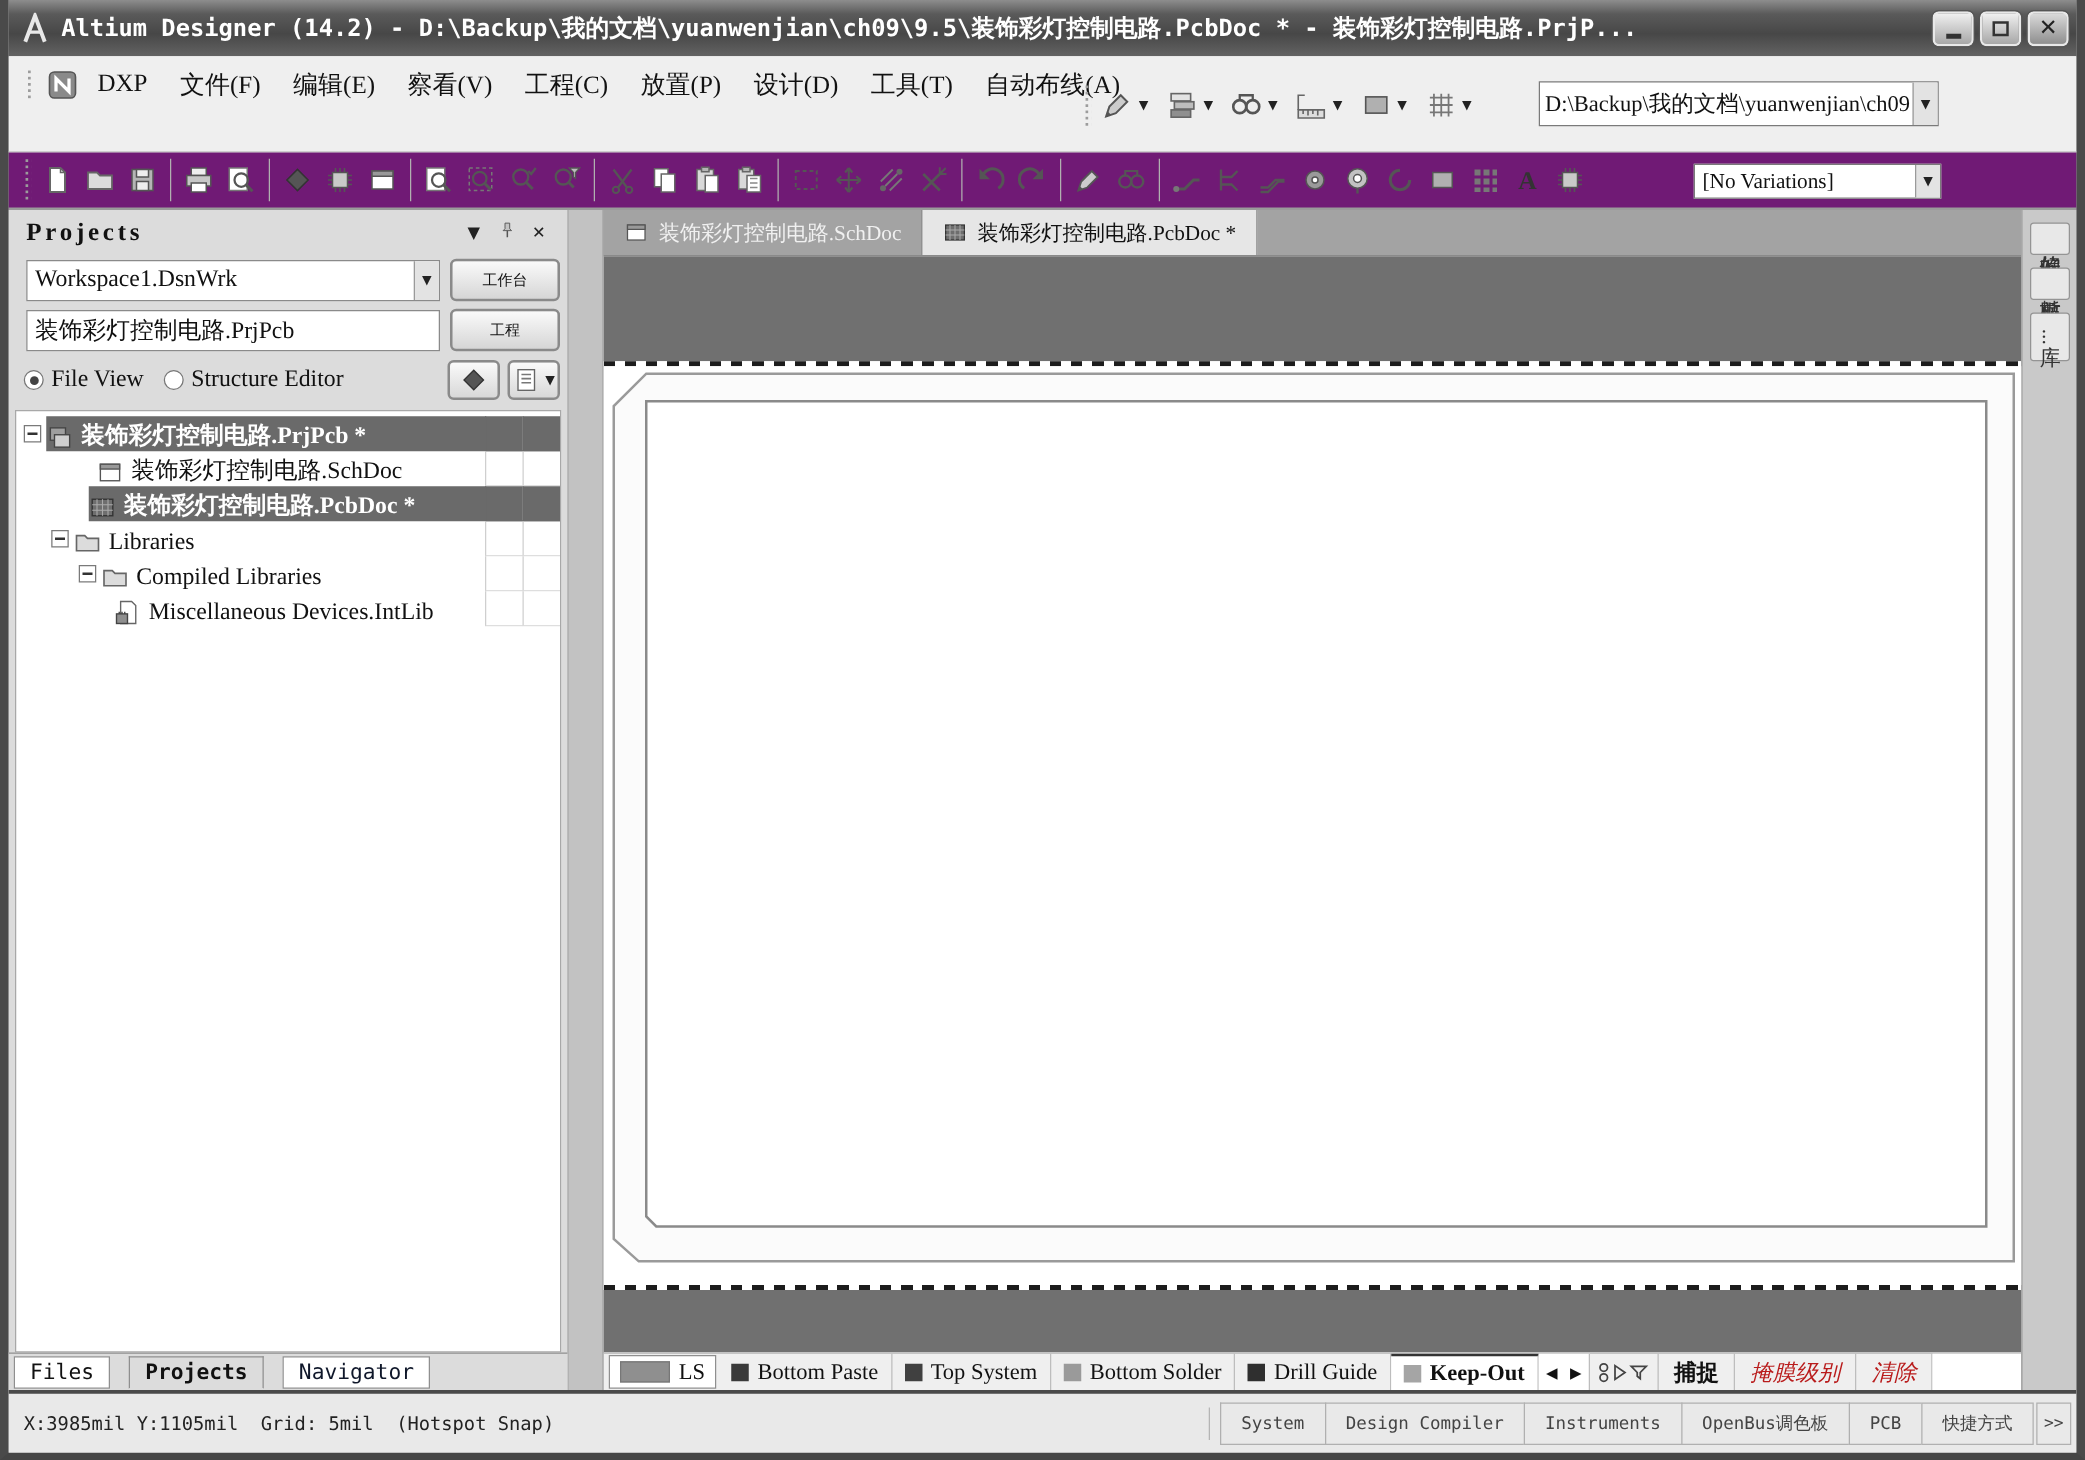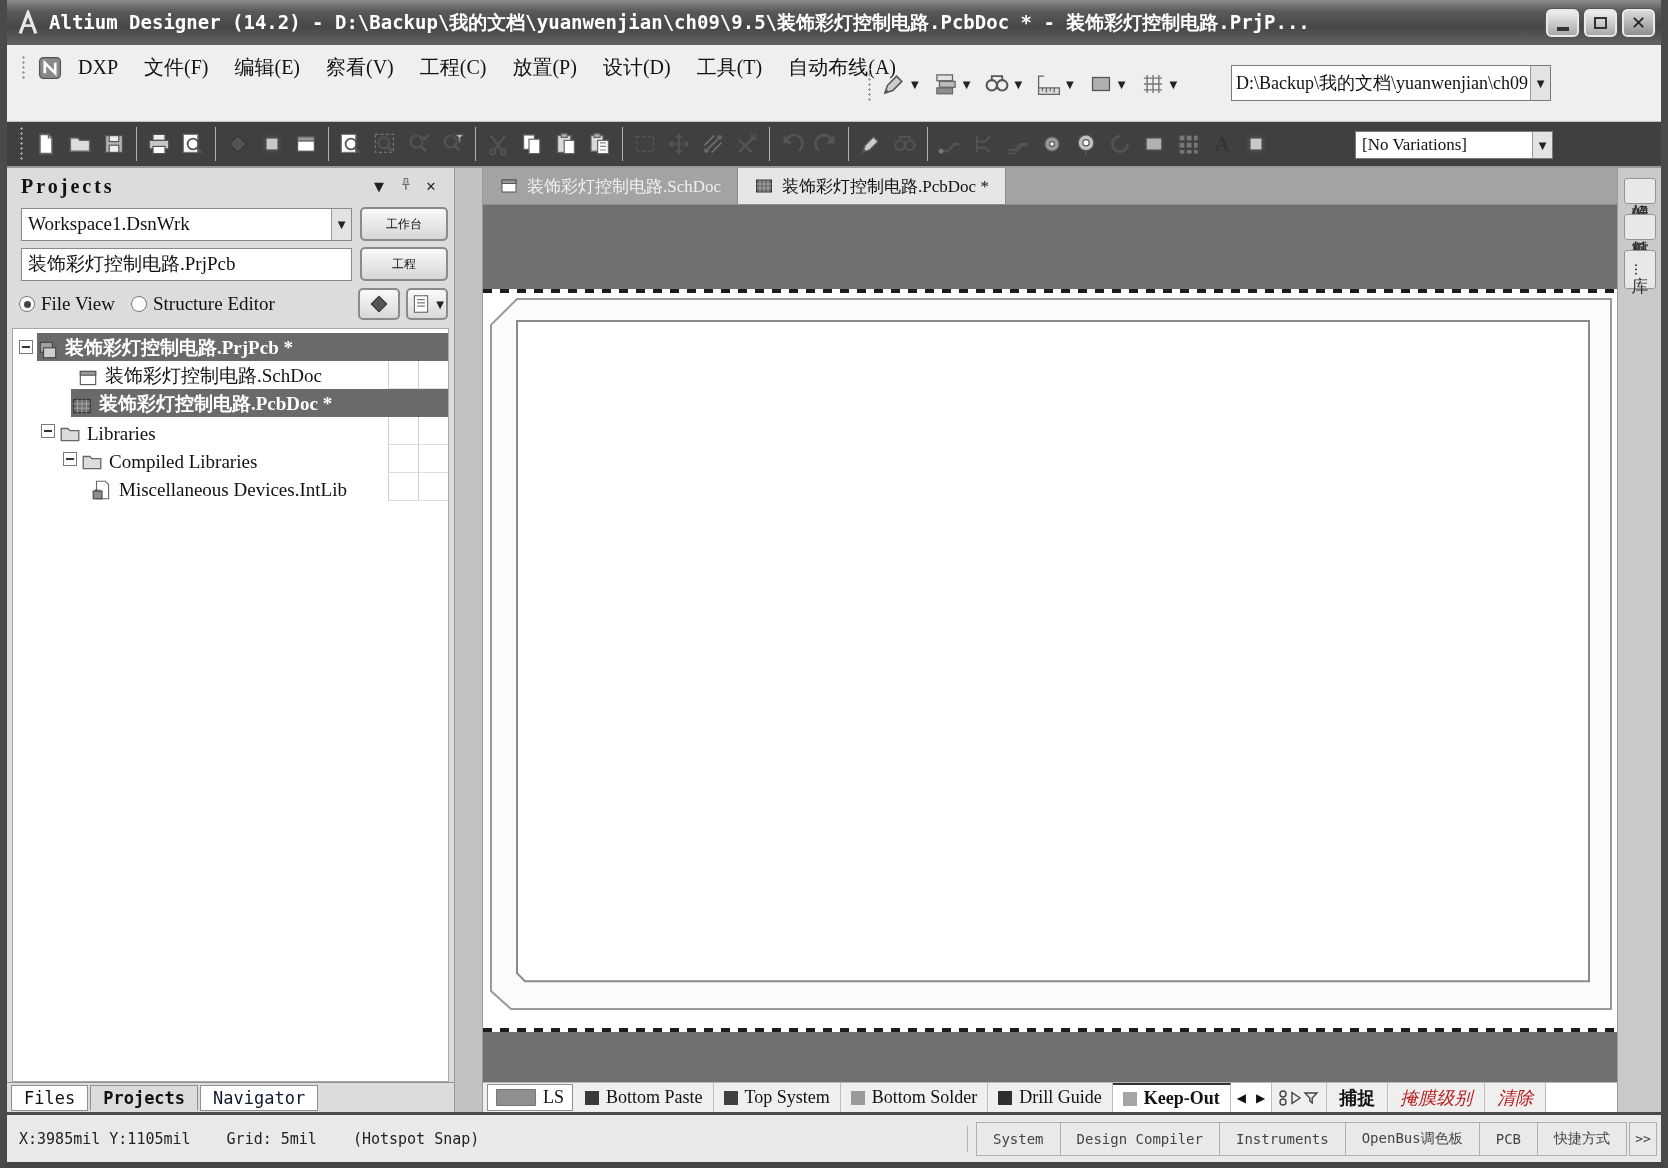--- a/index.html
+++ b/index.html
@@ -37,21 +37,21 @@
   .mt-btn { display:flex; align-items:center; padding:3px 4px; margin-right:6px; }
   .mt-btn svg { width:26px; height:26px; }
   .dda { font-size:10px; color:#222; margin-left:4px; font-family:"DejaVu Sans", sans-serif; }
   .path-combo { position:absolute; left:1224px; top:20px; width:320px; height:36px; background:#fff;
     border:1px solid #7a7a7a; display:flex; align-items:center; }
   .path-text { flex:1; font-size:18px; padding:0 4px; white-space:nowrap; overflow:hidden; }
   .combo-arrow { width:20px; height:100%; display:flex; align-items:center; justify-content:center;
     font-size:10px; color:#222; background:#e3e3e3; border-left:1px solid #9a9a9a; font-family:"DejaVu Sans", sans-serif; }
 
   
-  .maintoolbar { height:46px; flex:0 0 46px; background:#404040; border-bottom:2px solid #9a9a9a;
+  .maintoolbar { height:46px; flex:0 0 46px; background:#701a75; border-bottom:2px solid #9a9a9a;
     display:flex; align-items:center; padding-left:8px; position:relative; }
   .ti { width:34px; height:36px; display:flex; align-items:center; justify-content:center; }
   .ti svg { width:24px; height:24px; }
   .sep { width:1px; height:34px; background:#b0b0b0; margin:0 5px; }
   .variations { position:absolute; left:1348px; top:9px; width:198px; height:28px; background:#fff;
     border:1px solid #7a7a7a; display:flex; align-items:center; }
   .variations .vtext { flex:1; font-size:17px; padding:0 6px; white-space:nowrap; }
 
   
   .workspace { flex:1 1 auto; display:flex; min-height:0; }
@@ -81,21 +81,21 @@
   .trow { display:flex; align-items:center; height:28px; font-size:19px; }
   .sp { flex:0 0 auto; height:100%; }
   .minus { width:14px; height:14px; border:1px solid #7a7a7a; background:#fff; flex:0 0 14px;
     display:flex; align-items:center; justify-content:center; margin-right:4px; }
   .minus::after { content:""; width:8px; height:1.5px; background:#333; }
   .lab { flex:1; display:flex; align-items:flex-end; gap:6px; height:100%; overflow:hidden; white-space:nowrap; }
   .lab svg { width:22px; height:22px; flex:0 0 22px; }
   .cell { width:30px; height:100%; border-left:1px solid #cfcfcf; border-bottom:1px solid #dedede; flex:0 0 30px; }
   .trow.sel .lab, .trow.sel .cell { background:#6a6a6a; border-color:#6a6a6a; }
   .trow.sel .lab { color:#fff; font-weight:bold; }
-  .panel-tabs { height:30px; border-top:1px solid #8f8f8f; background:#dcdcdc; display:flex; align-items:flex-start; padding:2px 0 0 4px; gap:2px; }
+  .panel-tabs { height:30px; border-top:1px solid #8f8f8f; background:#dcdcdc; display:flex; align-items:flex-start; padding:2px 0 0 4px; gap:15px; }
   .ptab { height:26px; padding:0 12px; border:1px solid #8f8f8f; font-size:17px; font-family:"DejaVu Sans Mono", monospace;
     display:flex; align-items:center; background:#fff; }
   .ptab.active { background:#dcdcdc; font-weight:bold; border-bottom-color:#dcdcdc; }
   .ptab.dim { color:#0f172a; }
 
   
   .splitter { width:28px; flex:0 0 28px; background:#c2c2c2; border-right:1px solid #9a9a9a; }
 
   
   .editor { flex:1 1 auto; display:flex; flex-direction:column; min-width:0; }
@@ -131,21 +131,21 @@
   
   .right-strip { width:44px; flex:0 0 44px; background:#c9c9c9; border-left:1px solid #9a9a9a;
     display:flex; flex-direction:column; align-items:center; padding-top:10px; gap:10px; }
   .vtab { writing-mode:vertical-rl; text-orientation:mixed; background:#e8e8e8; border:1px solid #949494;
     border-radius:3px; padding:12px 3px; font-size:17px; color:#333; width:32px; text-align:center; }
 
   
   .statusbar { height:50px; flex:0 0 50px; background:#e9e9e9; border-top:3px solid #4a4a4a;
     display:flex; align-items:center; font-family:"DejaVu Sans Mono", monospace; font-size:15px; color:#222;
     padding:0 4px 0 12px; }
-  .st-left { display:flex; gap:36px; white-space:nowrap; }
+  .st-left { display:flex; gap:18px; white-space:nowrap; }
   .sdiv { width:1px; height:26px; background:#b5b5b5; margin-left:auto; }
   .st-panels { display:flex; align-items:stretch; height:34px; margin-left:8px; }
   .st-pbtn { display:flex; align-items:center; padding:0 16px; border:1px solid #b0b0b0; border-right:none;
     font-size:14px; color:#444; white-space:nowrap; }
   .st-pbtn:last-of-type { border-right:1px solid #b0b0b0; }
   .st-more { width:28px; height:34px; border:1px solid #b0b0b0; margin-left:2px; display:flex;
     align-items:center; justify-content:center; color:#444; font-size:13px; }
 </style>
 </head>
 <body>

